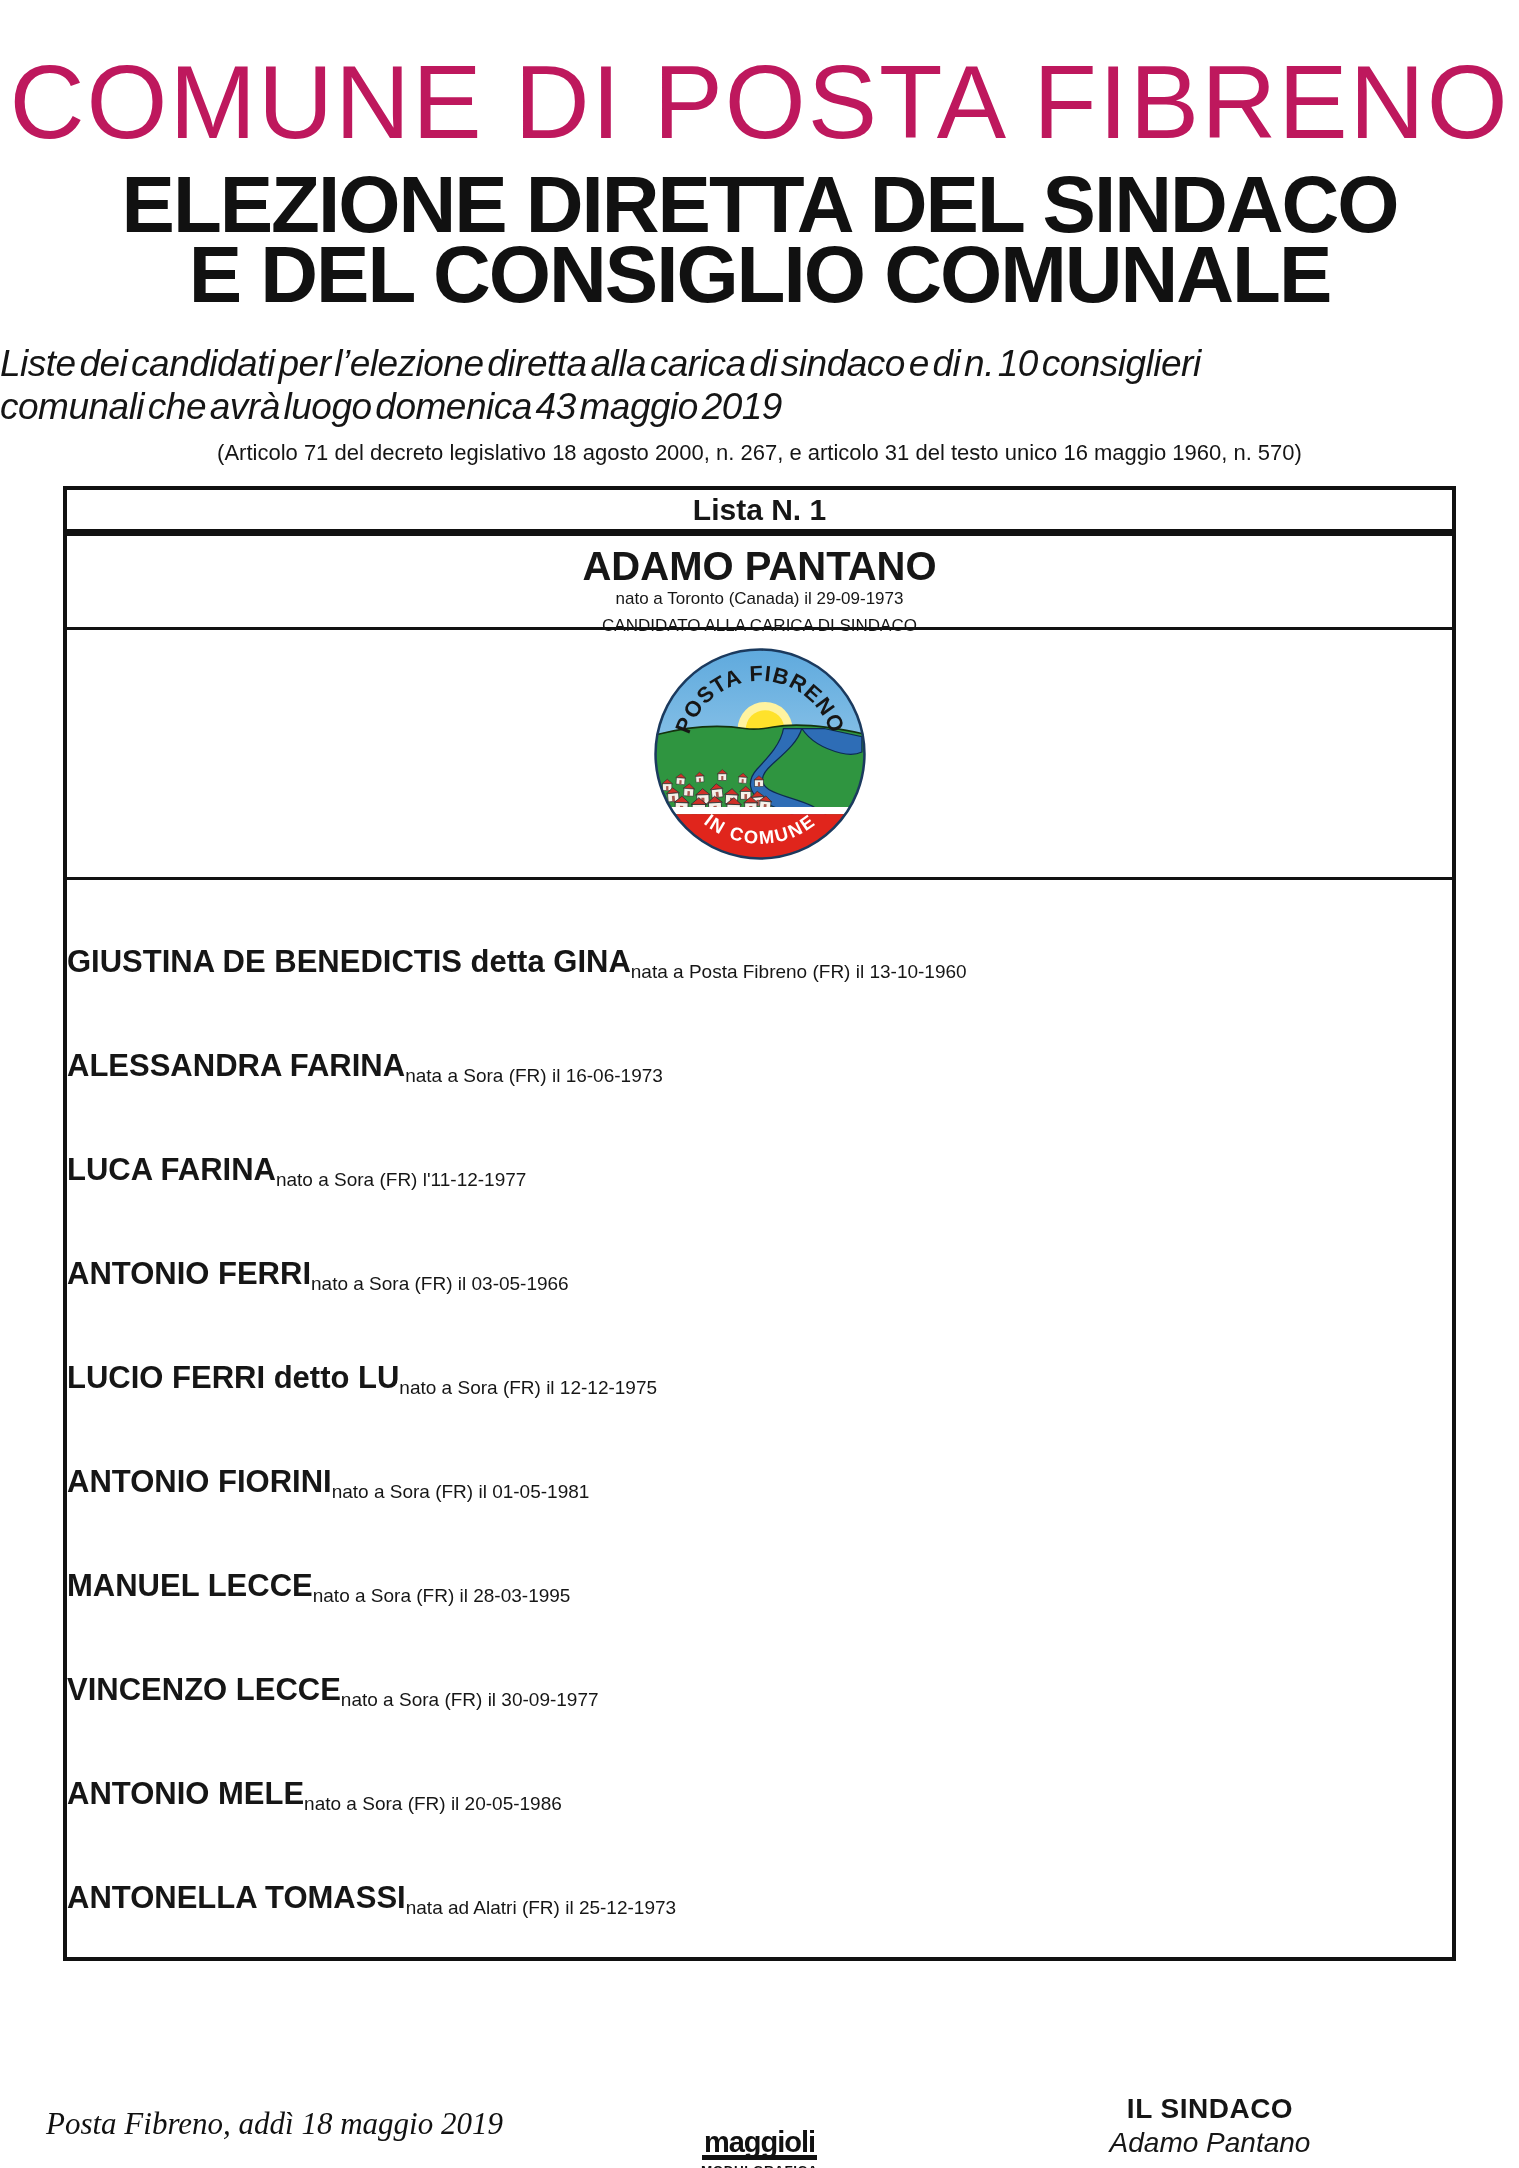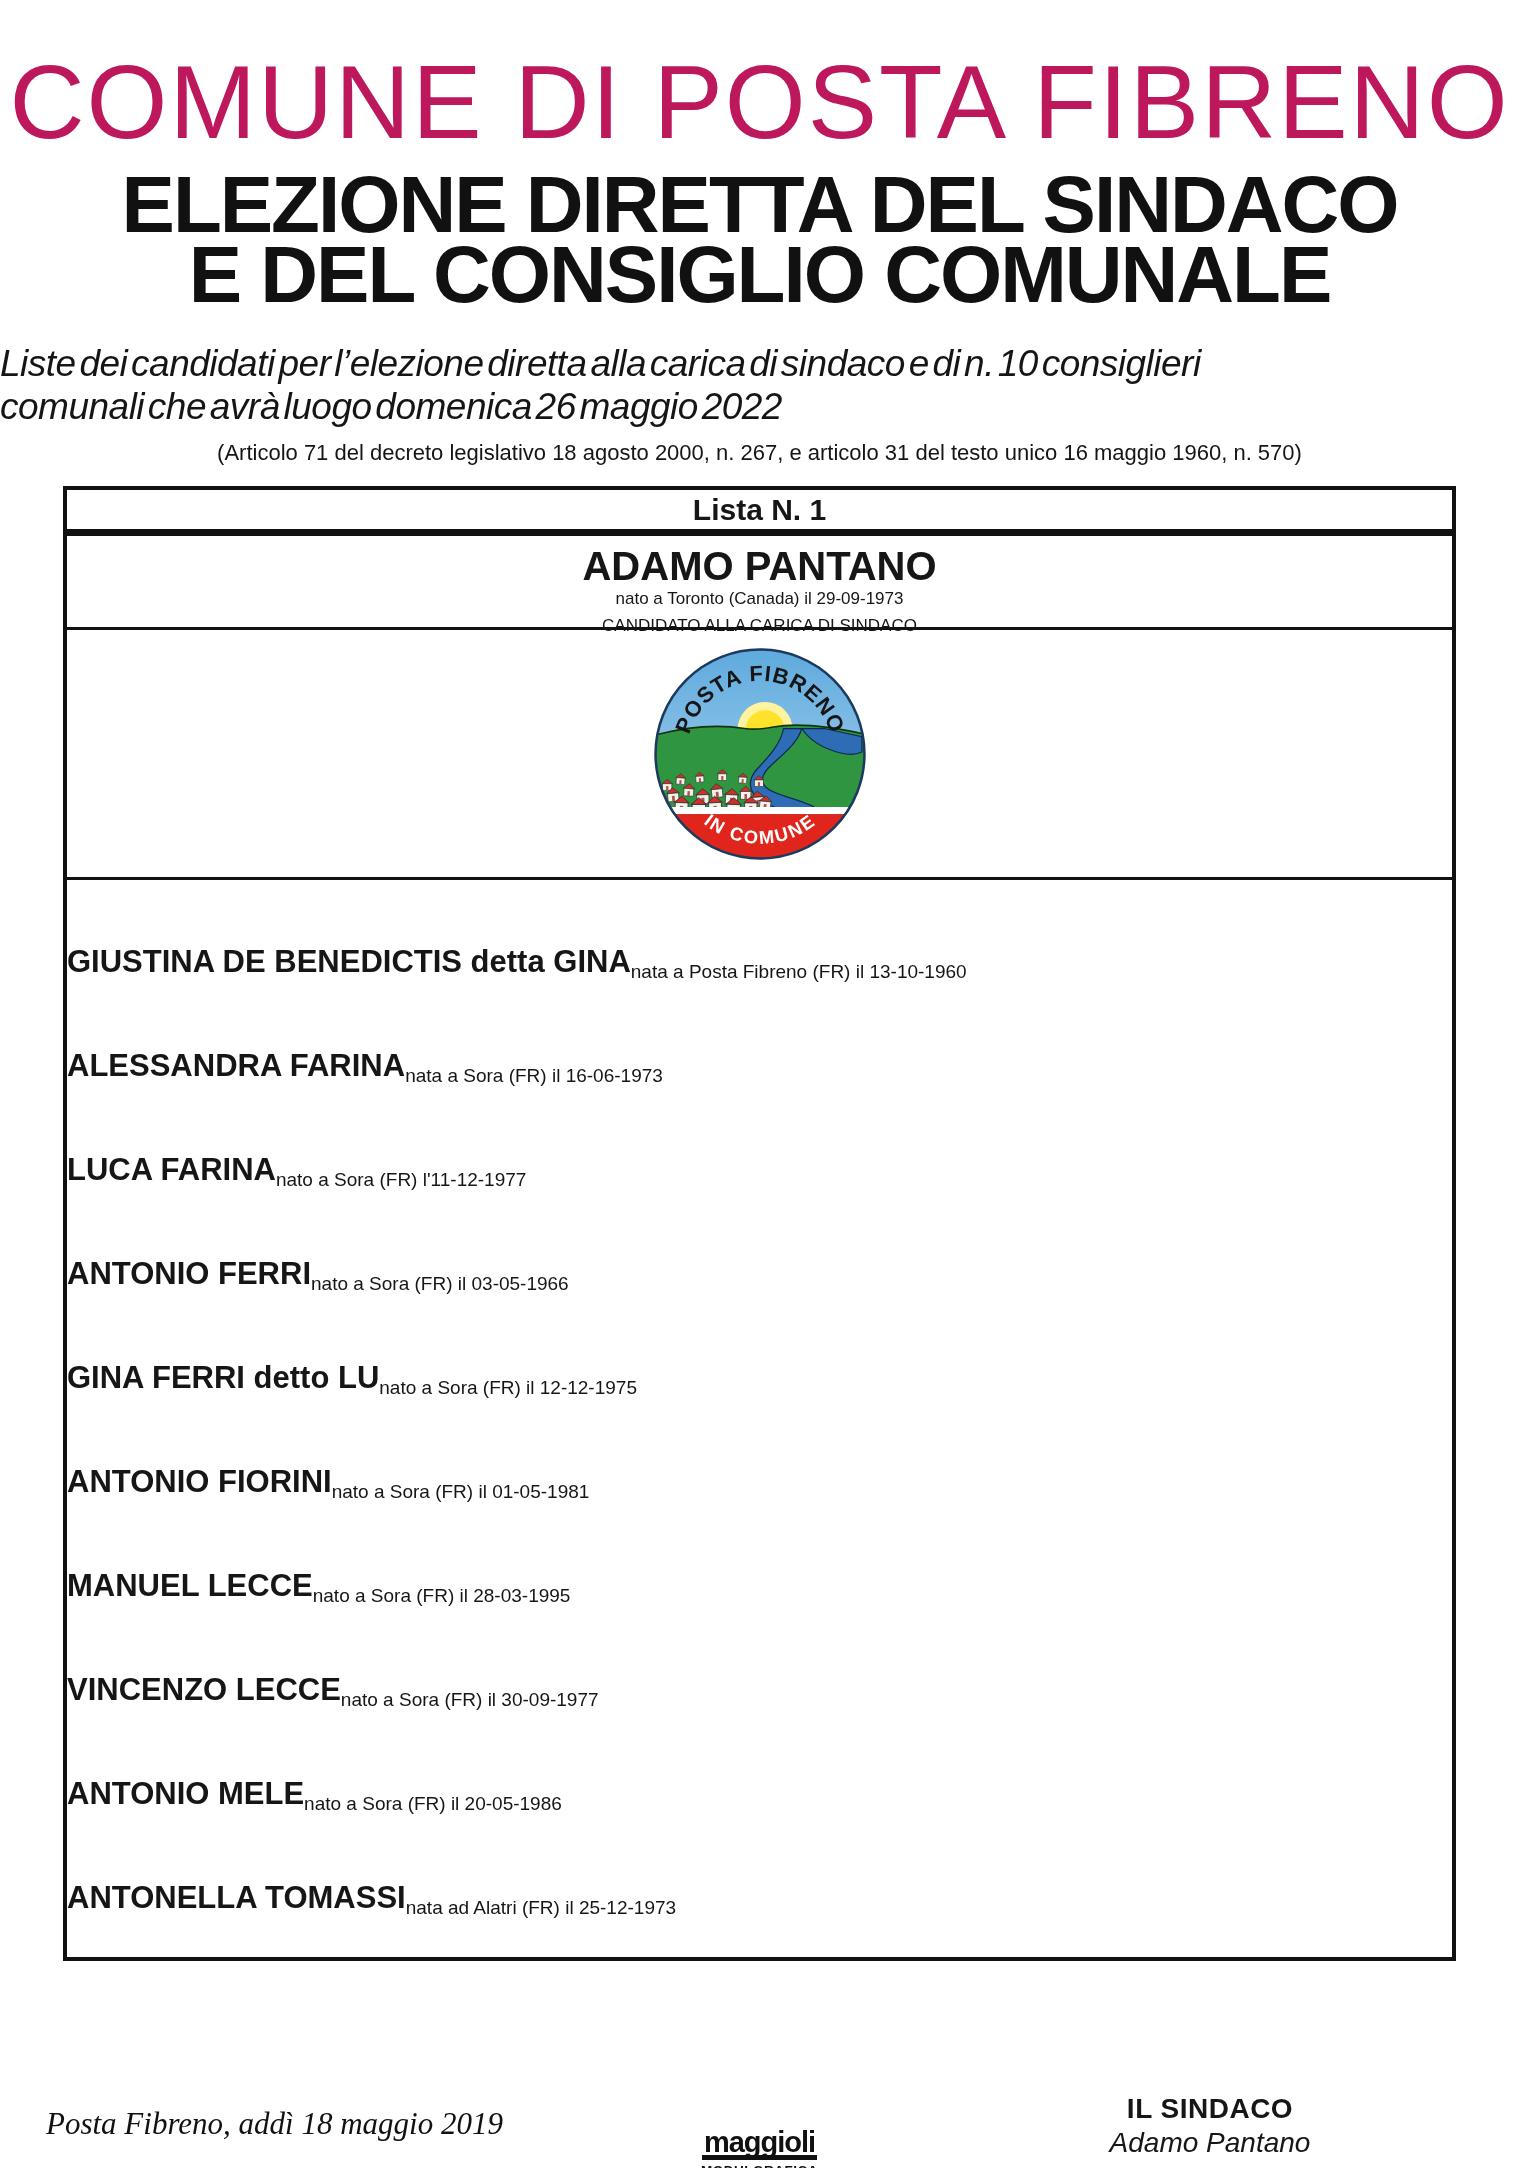--- a/index.html
+++ b/index.html
@@ -91,21 +91,21 @@
 
   <div class="main-title">COMUNE DI POSTA FIBRENO</div>
 
   <div class="heading">
     <div>ELEZIONE DIRETTA DEL SINDACO</div>
     <div>E DEL CONSIGLIO COMUNALE</div>
   </div>
 
   <div class="subtitle">
     <div>Liste dei candidati per l’elezione diretta alla carica di sindaco e di n. 10 consiglieri</div>
-    <div>comunali che avrà luogo domenica 26 maggio 2022</div>
+    <div>comunali che avrà luogo domenica 43 maggio 2019</div>
   </div>
 
   <div class="law-ref">(Articolo 71 del decreto legislativo 18 agosto 2000, n. 267, e articolo 31 del testo unico 16 maggio 1960, n. 570)</div>
 
   <div class="lista-box">
 
     <div class="lista-header">Lista N. 1</div>
 
     <div class="mayor-section">
       <div class="mayor-name">ADAMO PANTANO</div>
@@ -192,21 +192,21 @@
       </div>
       <div class="candidate">
         <div class="cand-name">LUCA FARINA</div>
         <div class="cand-birth">nato a Sora (FR) l'11-12-1977</div>
       </div>
       <div class="candidate">
         <div class="cand-name">ANTONIO FERRI</div>
         <div class="cand-birth">nato a Sora (FR) il 03-05-1966</div>
       </div>
       <div class="candidate">
-        <div class="cand-name">GINA FERRI detto LU</div>
+        <div class="cand-name">LUCIO FERRI detto LU</div>
         <div class="cand-birth">nato a Sora (FR) il 12-12-1975</div>
       </div>
       <div class="candidate">
         <div class="cand-name">ANTONIO FIORINI</div>
         <div class="cand-birth">nato a Sora (FR) il 01-05-1981</div>
       </div>
       <div class="candidate">
         <div class="cand-name">MANUEL LECCE</div>
         <div class="cand-birth">nato a Sora (FR) il 28-03-1995</div>
       </div>

